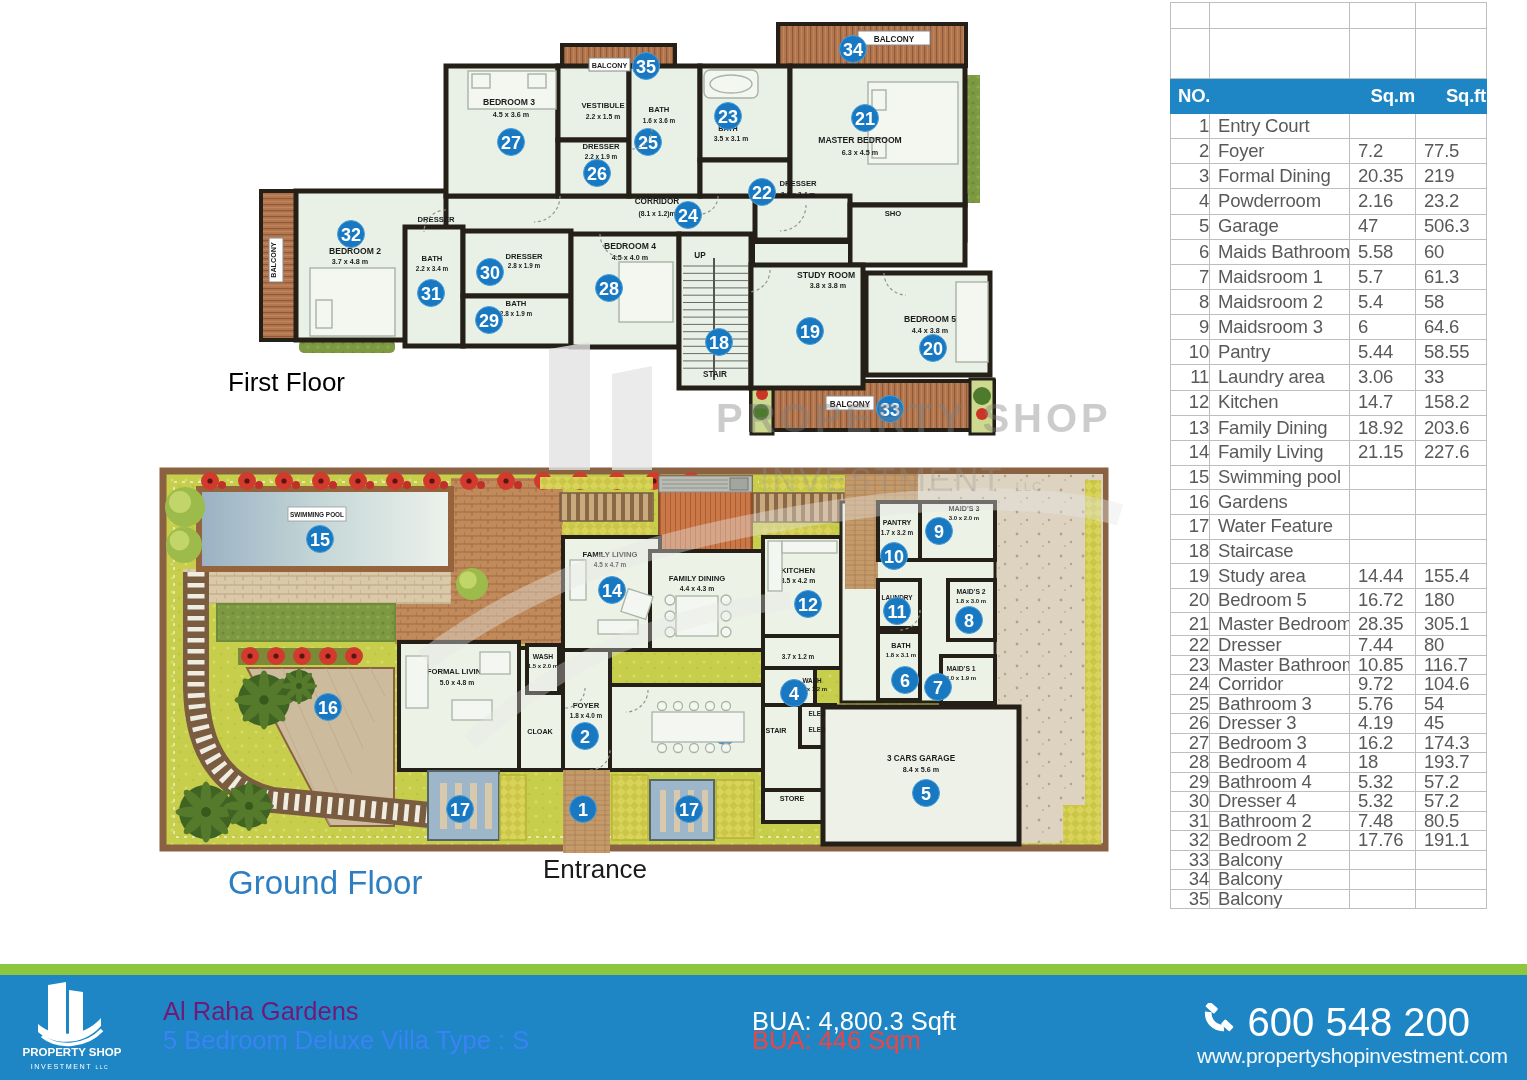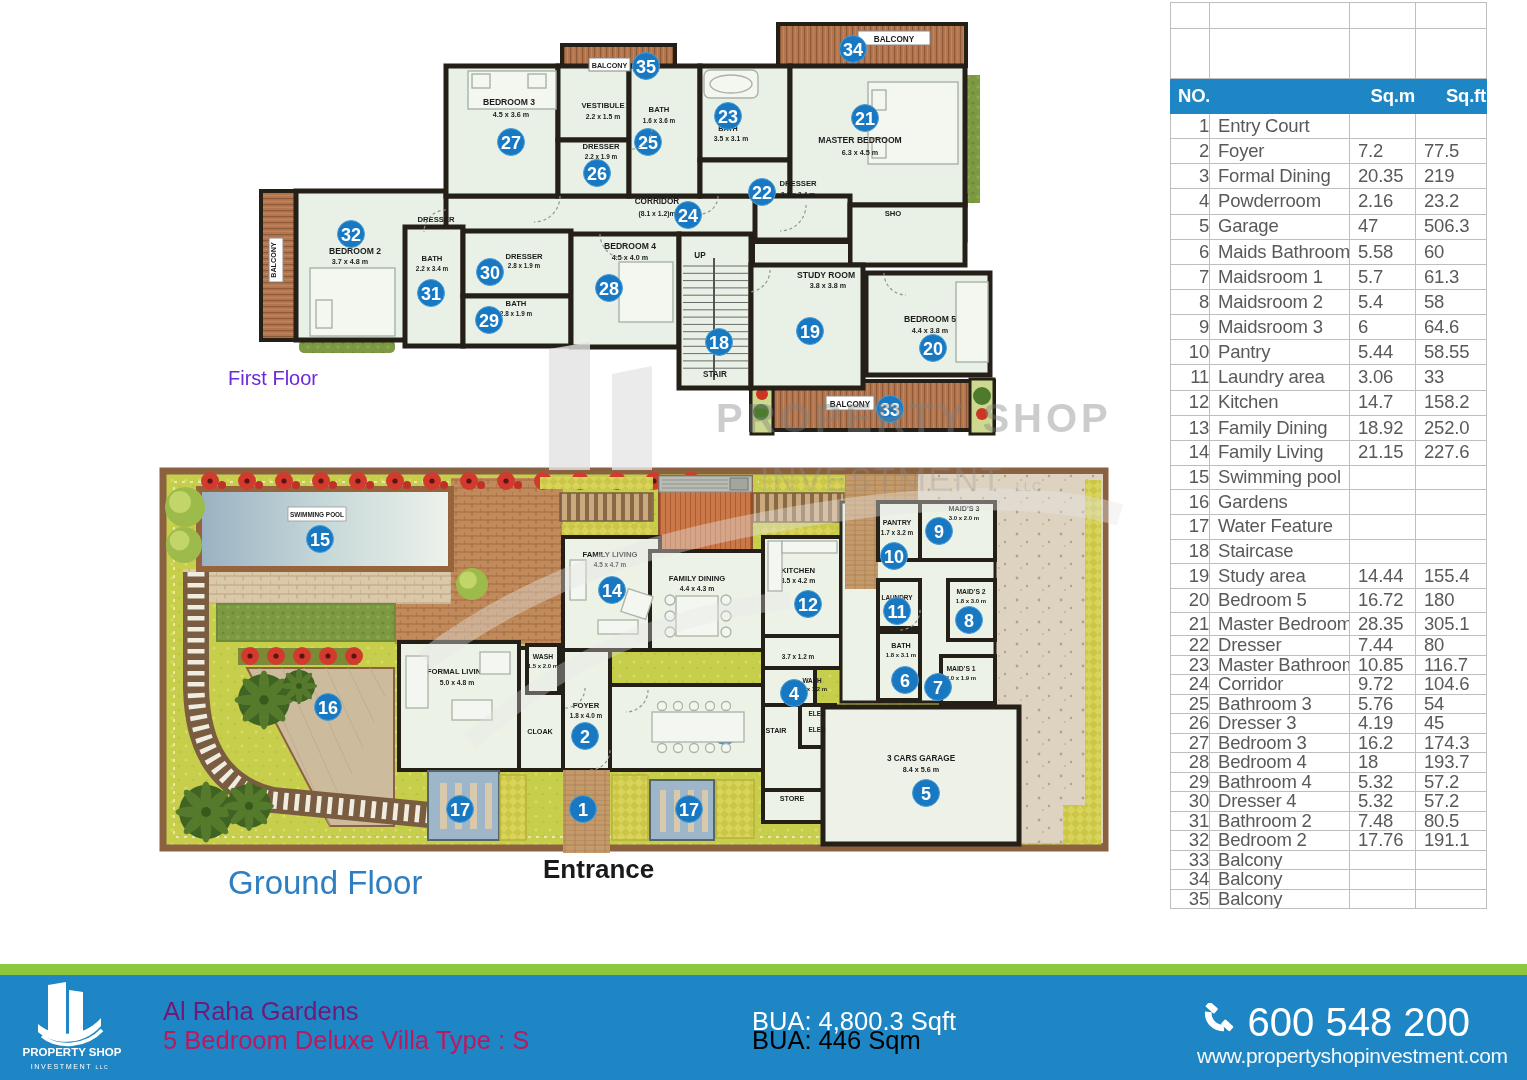--- a/index.html
+++ b/index.html
@@ -529,23 +529,23 @@
 <rect x="624" y="592" width="26" height="24" transform="rotate(18 637 604)"></rect>
 </g>
     <g>
 <path d="M425 660 C545 570 680 530 880 505 C990 494 1070 500 1120 515" stroke="#e6e6e6" stroke-width="22" fill="none" opacity=".4"></path>
 <path d="M470 742 C560 660 660 615 790 600" stroke="#e6e6e6" stroke-width="18" fill="none" opacity=".33"></path>
 <polygon points="549,349 590,342 590,470 549,470" fill="#e2e2e2" opacity=".8"></polygon>
 <polygon points="612,374 652,366 652,470 612,470" fill="#e6e6e6" opacity=".8"></polygon>
 
 </g>
 </svg>
-<div class="abs" style="left:228px;top:367px;font-size:20px;color:#6d28d9">First Floor</div>
+<div class="abs" style="left:228px;top:367px;font-size:26px;color:#000000">First Floor</div>
 <div class="abs" style="left:228px;top:864px;font-size:33px;color:#2e7fc1">Ground Floor</div>
-<div class="abs" style="left:543px;top:854px;font-size:26px;color:#1a1a1a;font-weight:700">Entrance</div>
+<div class="abs" style="left:543px;top:854px;font-size:26px;color:#1a1a1a;font-weight:400">Entrance</div>
 <div class="wt" style="left:716px;top:396px;font-size:40px;letter-spacing:4px">PROPERTY SHOP</div>
 <div class="wt" style="left:760px;top:460px;font-size:34px;letter-spacing:2.5px;font-weight:normal;color:rgba(150,150,150,.30)">INVESTMENT <span style="font-size:13px;letter-spacing:1px">LLC</span></div>
 <table id="tbl">
     <colgroup>
       <col style="width:39px">
       <col style="width:140px">
       <col style="width:66px">
       <col style="width:71px">
     </colgroup>
 <tbody>
@@ -636,21 +636,21 @@
 <tr style="height:25.15px">
         <td class="n">12</td>
         <td>Kitchen</td>
         <td>14.7</td>
         <td>158.2</td>
       </tr>
 <tr style="height:25.15px">
         <td class="n">13</td>
         <td>Family Dining</td>
         <td>18.92</td>
-        <td>252.0</td>
+        <td>203.6</td>
       </tr>
 <tr style="height:24.7px">
         <td class="n">14</td>
         <td>Family Living</td>
         <td>21.15</td>
         <td>227.6</td>
       </tr>
 <tr style="height:24.7px">
         <td class="n">15</td>
         <td>Swimming pool</td>
@@ -783,22 +783,22 @@
 <div class="abs" style="left:0;top:975px;width:1527px;height:105px;background:#1e86c4"></div>
 <svg class="abs" style="left:8px;top:978px" width="170" height="98" viewBox="0 0 170 98">
 <polygon points="40,7 58,4 58,58 40,58" fill="#fff"></polygon>
 <polygon points="61,12 75,14 75,60 61,60" fill="#fff"></polygon>
 <path d="M30,46 C46,60 76,60 93,40 L93,48 C76,68 46,68 30,54 Z" fill="#fff"></path>
 <path d="M34,58 C50,71 78,69 94,52" stroke="#fff" stroke-width="3.5" fill="none"></path>
 <text x="64" y="78" font-size="11.5" font-weight="bold" fill="#fff" text-anchor="middle" font-family="Liberation Sans,sans-serif">PROPERTY SHOP</text>
 <text x="62" y="91" font-size="7.2" fill="#fff" text-anchor="middle" letter-spacing="1.5" font-family="Liberation Sans,sans-serif">INVESTMENT <tspan font-size="5">LLC</tspan></text>
 </svg>
 <div class="abs" style="left:163px;top:997px;font-size:25.5px;color:#701a75">Al Raha Gardens</div>
-<div class="abs" style="left:163px;top:1026px;font-size:25.5px;color:#be185d">5 Bedroom Deluxe Villa Type : S</div>
+<div class="abs" style="left:163px;top:1026px;font-size:25.5px;color:#3b82f6">5 Bedroom Deluxe Villa Type : S</div>
 <div class="abs" style="left:752px;top:1007px;font-size:25.5px;color:#fff">BUA: 4,800.3 Sqft</div>
-<div class="abs" style="left:752px;top:1026px;font-size:25.5px;color:#000000">BUA: 446 Sqm</div>
+<div class="abs" style="left:752px;top:1026px;font-size:25.5px;color:#ef4444">BUA: 446 Sqm</div>
 <svg class="abs" style="left:1203px;top:1003px" width="32" height="32" viewBox="0 0 36 36">
 <path d="M6 10 A16.5 16.5 0 0 0 23.5 28" stroke="#fff" stroke-width="7.5" fill="none"></path>
     <rect x="3.5" y="1.5" width="13" height="7.5" rx="1.5" fill="#fff" transform="rotate(42 10 5)"></rect>
     <rect x="21" y="21.5" width="13" height="7.5" rx="1.5" fill="#fff" transform="rotate(42 27.5 25)"></rect>
 </svg>
 <div class="abs" style="left:1170px;top:1000px;width:300px;font-size:40px;color:#fff;text-align:right">600 548 200</div>
 <div class="abs" style="left:1197px;top:1044px;width:300px;font-size:21px;color:rgba(255,255,255,.95);letter-spacing:-0.3px;text-align:right">www.propertyshopinvestment.com</div>
 
 </body></html>

